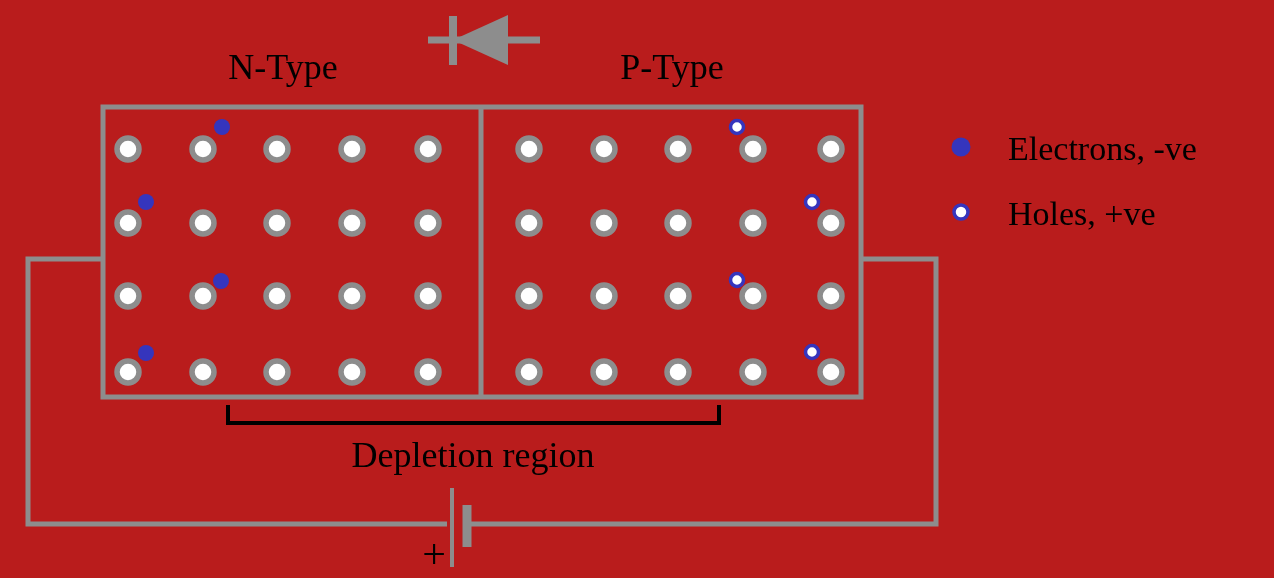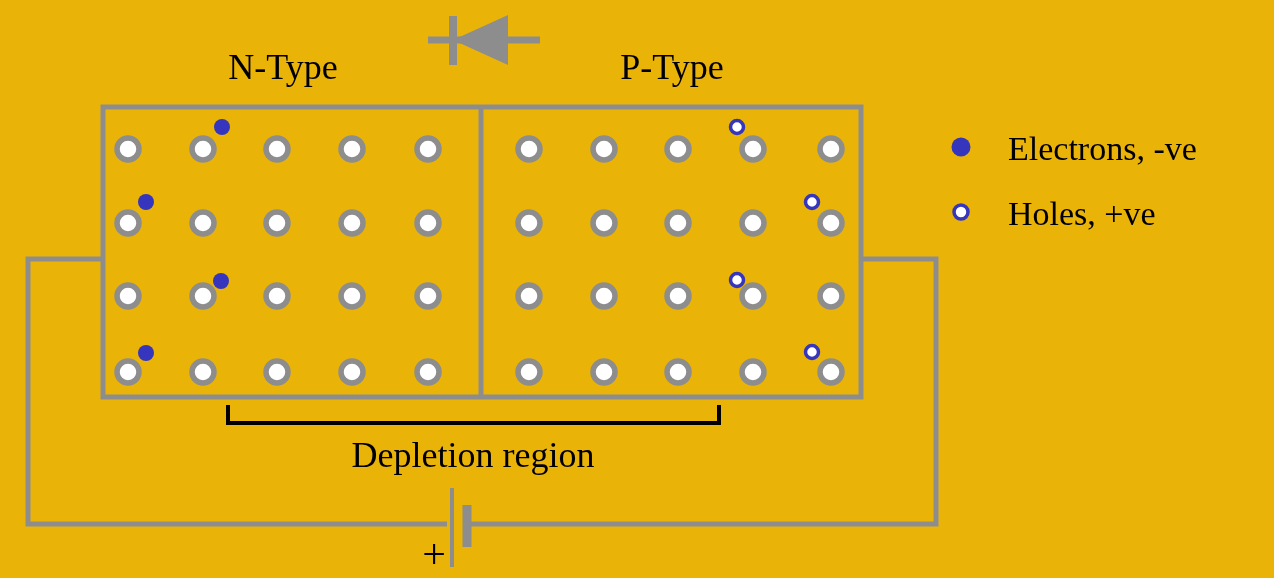--- a/index.html
+++ b/index.html
@@ -3,21 +3,21 @@
 <meta charset="utf-8">
 <style>
   :root{
     --wire-gray:#8d8d8d;
     --carrier-blue:#3535bd;
   }
   html,body{margin:0;padding:0;background:#ffffff;}
   .page{
     position:relative;
     width:1274px;height:578px;
-    background:#eab308;
+    background:#b91c1c;
     overflow:hidden;
   }
   svg text{
     font-family:"Liberation Serif", serif;
     fill:#000000;
   }
   .region-label{font-size:36px;}
   .legend-label{font-size:34px;}
   .depletion-label{font-size:36px;}
   .plus-label{font-size:42px;}

